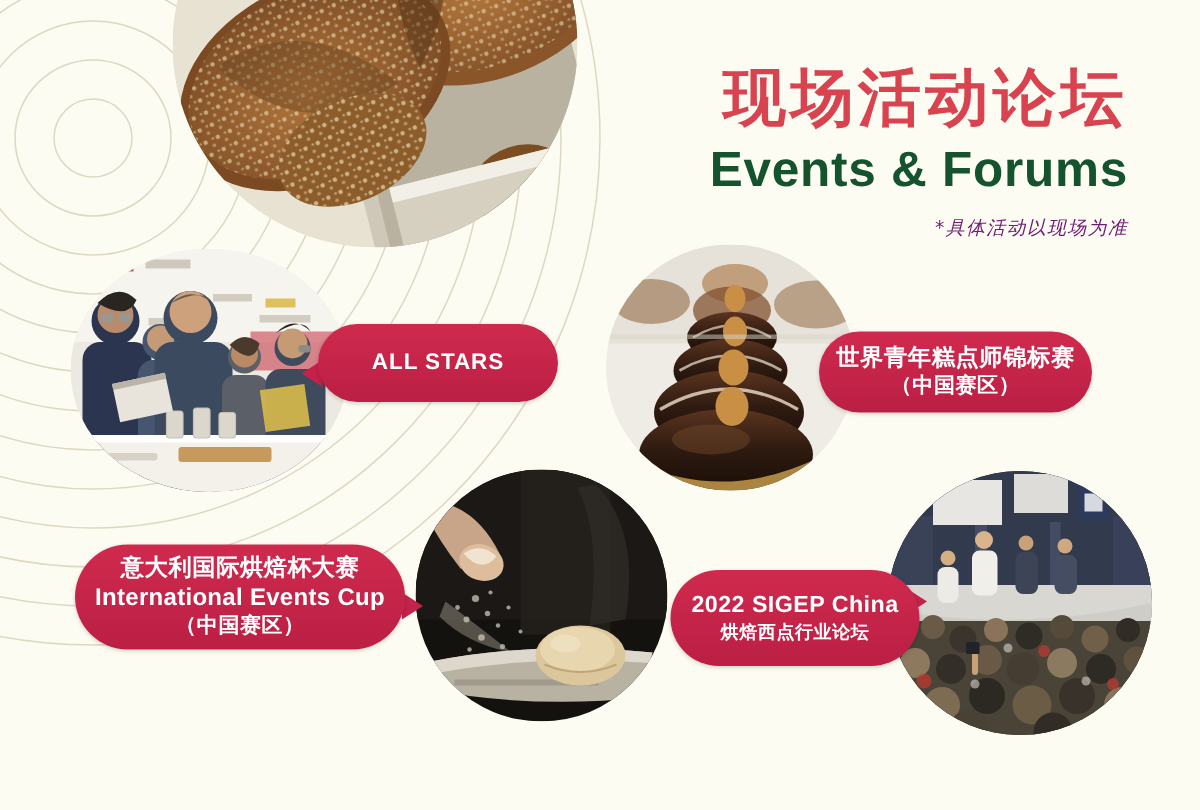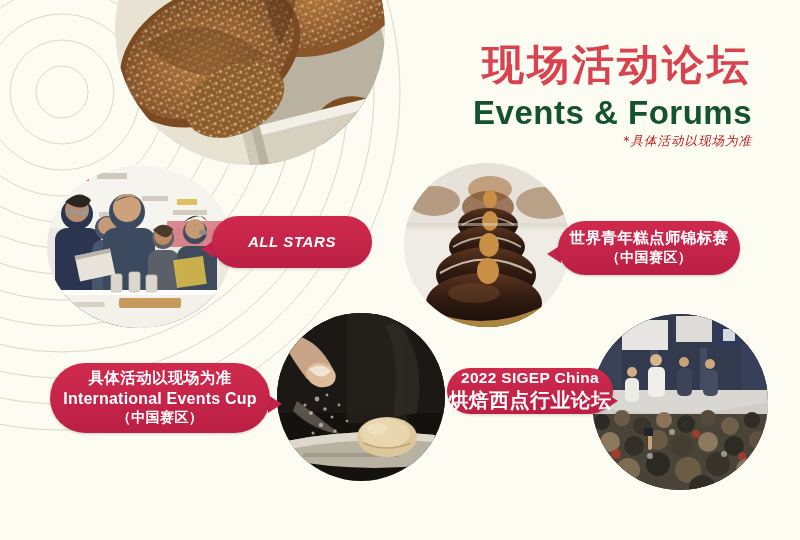--- a/index.html
+++ b/index.html
@@ -20,21 +20,21 @@
     font-size:42px;font-weight:bold;letter-spacing:3px;
     color:#d8434f;line-height:1.1;white-space:nowrap;
     font-family:"DejaVu Sans","Liberation Sans",sans-serif;
   }
   .title-en{
     font-size:33px;font-weight:bold;letter-spacing:.5px;
     color:#14532d;line-height:1.25;margin-top:4px;white-space:nowrap;
     font-family:"Liberation Sans",sans-serif;
   }
   .title-note{
-    font-size:12.5px;font-style:italic;color:#b91c1c;
+    font-size:12.5px;font-style:italic;color:#701a75;margin-top:11px;
     letter-spacing:1px;white-space:nowrap;
     font-family:"DejaVu Sans","Liberation Sans",sans-serif;
   }
 
   
   .photo{
     position:absolute;border-radius:50%;overflow:hidden;
   }
   .photo svg{display:block;width:100%;height:100%;}
 
@@ -328,35 +328,35 @@
   </div>
 
   <div class="headline">
     <div class="title-cn">现场活动论坛</div>
     <div class="title-en">Events &amp; Forums</div>
     <div class="title-note">*具体活动以现场为准</div>
   </div>
 
   <div class="tail left" style="left:201px;top:240px;"></div>
   <div class="pill" style="left:212px;top:216px;width:160px;height:52px;">
-    <div class="l en" style="font-size:15px;letter-spacing:.6px;font-style:italic;">ALL STARS</div>
+    <div class="l en" style="font-size:15px;letter-spacing:.6px;">ALL STARS</div>
   </div>
 
   <div class="tail left" style="left:547px;top:245px;"></div>
-  <div class="pill" style="left:558px;top:221px;width:182px;height:54px;">
+  <div class="pill" style="left:546px;top:221px;width:182px;height:54px;">
     <div class="l cn" style="font-size:15.5px;letter-spacing:.4px;">世界青年糕点师锦标赛</div>
     <div class="l cn" style="font-size:14px;letter-spacing:.4px;">（中国赛区）</div>
   </div>
 
   <div class="tail right" style="left:268px;top:395px;"></div>
   <div class="pill" style="left:50px;top:363px;width:220px;height:70px;">
-    <div class="l cn" style="font-size:15.5px;letter-spacing:.4px;">具体活动以现场为准</div>
+    <div class="l cn" style="font-size:15.5px;letter-spacing:.4px;">意大利国际烘焙杯大赛</div>
     <div class="l en" style="font-size:16px;letter-spacing:.2px;">International Events Cup</div>
     <div class="l cn" style="font-size:14px;letter-spacing:.4px;">（中国赛区）</div>
   </div>
 
   <div class="tail right" style="left:604px;top:392px;"></div>
-  <div class="pill" style="left:447px;top:368px;width:166px;height:46px;justify-content:space-between;">
+  <div class="pill" style="left:447px;top:380px;width:166px;height:64px;">
     <div class="l en" style="font-size:15.5px;letter-spacing:.3px;">2022 SIGEP China</div>
-    <div class="l cn" style="font-size:20px;letter-spacing:.4px;">烘焙西点行业论坛</div>
+    <div class="l cn" style="font-size:12px;letter-spacing:.4px;">烘焙西点行业论坛</div>
   </div>
 
 </div>
 
 </body></html>

